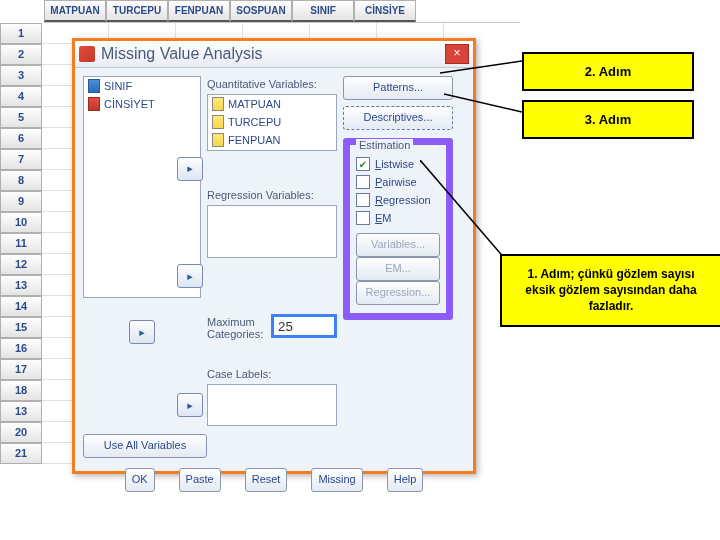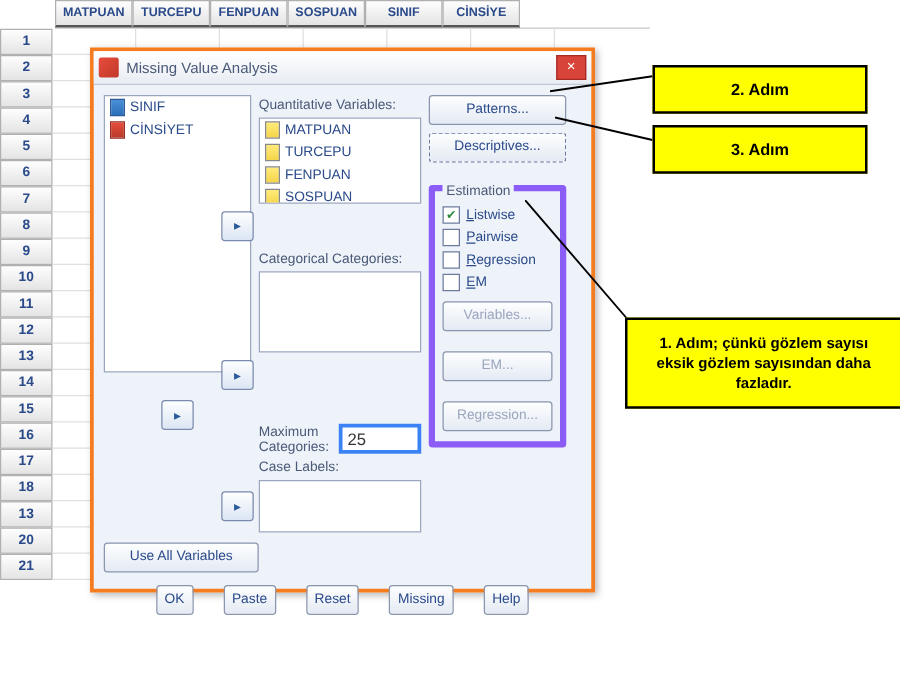--- a/index.html
+++ b/index.html
@@ -6,42 +6,42 @@
 .sheet{position:absolute;left:0;top:0;width:520px;height:540px;background:#fff}
 .colhead{display:flex;height:22px;margin-left:44px;border-bottom:1px solid #c8c8c8}
 .colhead div{width:60px;border:1px solid #b0b0b0;border-bottom:2px solid #555;background:linear-gradient(#fefefe,#e4e4e4);text-align:center;line-height:20px;font-weight:bold;color:#2a4a8a;font-size:10px}
 .rows{display:flex;flex-direction:column}
 .row{display:flex;height:21px}
 .rhead{width:40px;border:1px solid #b0b0b0;background:linear-gradient(#fefefe,#e4e4e4);text-align:center;line-height:19px;color:#2a4a8a;font-weight:bold}
 .cell{width:60px;border-right:1px solid #e0e0e0;border-bottom:1px solid #e0e0e0;text-align:right;padding-right:6px;line-height:19px;color:#333}
 .dialog{position:absolute;left:72px;top:38px;width:398px;height:430px;border:3px solid #f57c1f;background:#eef2f9;box-shadow:2px 2px 6px rgba(0,0,0,.3)}
 .titlebar{height:26px;background:linear-gradient(#fff,#e8ecf3);display:flex;align-items:center;padding:0 4px;border-bottom:1px solid #c0c8d8}
 .titlebar .ticon{width:16px;height:16px;margin-right:6px;background:linear-gradient(135deg,#e74c3c,#c0392b);border-radius:2px}
-.titlebar .ttxt{flex:1;color:#4a5a78;font-size:12px}
+.titlebar .ttxt{flex:1;color:#4a5a78;font-size:16px}
 .closebtn{width:22px;height:18px;background:#d9443a;color:#fff;text-align:center;line-height:16px;font-size:12px;border:1px solid #a52a22;cursor:pointer}
 .dbody{display:flex;padding:8px;gap:6px;height:350px}
 .col1,.col2{display:flex;flex-direction:column;gap:4px}
 .col1{width:118px}
 .col2{width:130px}
 .col3{width:110px;display:flex;flex-direction:column;gap:6px}
 .listbox{border:1px solid #9aa6be;background:#fff;overflow:hidden}
 .col1 .listbox{height:220px}
 .item{display:flex;align-items:center;gap:4px;padding:2px 4px;color:#2a4a8a}
 .ibar{width:10px;height:12px;background:linear-gradient(#4a90d9,#2a70b9);border:1px solid #2a5a99}
 .ibar.r{background:linear-gradient(#e74c3c,#b93a2a);border-color:#992a22}
 .ruler{width:10px;height:12px;border:1px solid #888;background:linear-gradient(#ffeb7a,#f5d548);position:relative}
 .lbl{color:#4a5a78;margin-top:2px}
 .mini{height:70px}
 .mini2{height:40px}
 .arrow{width:24px;height:22px;border:1px solid #7a8aae;border-radius:3px;background:linear-gradient(#fdfefe,#dce6f4);align-self:center;display:flex;align-items:center;justify-content:center;color:#2a5a9a;cursor:pointer;margin:6px 0}
 .txtin{border:3px solid #3b82f6;background:#fff;height:18px;padding:0 4px;color:#333;width:52px}
 .btn{height:22px;border:1px solid #8a96ae;border-radius:3px;background:linear-gradient(#fdfefe,#e4eaf4);color:#2a4a8a;text-align:center;line-height:20px;padding:0 6px;cursor:pointer;font-size:11px}
 .btn.dis{color:#9aa6be;cursor:default}
 .btn.dashed{border:1px dashed #6a7a9e}
-.fieldset{border:5px solid #8b5cf6;border-radius:3px;padding:6px 6px 8px 6px;margin-top:12px}
+.fieldset{border:7px solid #8b5cf6;border-radius:3px;padding:6px 6px 8px 6px;margin-top:2px}
 .fieldset .leg{position:relative;top:-12px;background:#eef2f9;display:inline-block;padding:0 3px;color:#4a5a78;font-size:11px}
 .chk{display:flex;align-items:center;gap:5px;color:#2a4a8a;padding:2px 0;font-size:11px}
 .chk .box{width:12px;height:12px;border:1px solid #6a7a9e;background:#fff;display:flex;align-items:center;justify-content:center;font-size:10px;color:#2a8a3a}
 .btnrow{display:flex;gap:24px;justify-content:center;padding:6px 0}
 .uav{margin:0 8px 4px 8px}
 .annot{position:absolute;background:#ffff00;border:2px solid #000;padding:10px 14px;text-align:center;font-size:13px;font-weight:bold;color:#000;z-index:20}
 .a1{left:522px;top:52px;width:140px}
 .a2{left:522px;top:100px;width:140px}
 .a3{left:500px;top:254px;width:190px;font-size:12px;line-height:1.35}
 svg.lead{position:absolute;z-index:15;pointer-events:none}
@@ -287,30 +287,30 @@
             <span>FENPUAN</span>
           </div>
           <div class="item">
             <span class="ruler"></span>
             <span>SOSPUAN</span>
           </div>
         </div>
       <div style="display:flex;align-items:center;gap:4px">
         <div class="arrow" style="margin:2px 0 2px -30px;position:relative">▸</div>
       </div>
-      <div class="lbl">Categorical Categories:</div>
+      <div class="lbl">Regression Variables:</div>
       <div class="listbox" style="height:66px"></div>
       <div style="display:flex;align-items:center;gap:4px">
         <div class="arrow" style="margin:2px 0 2px -30px;position:relative">▸</div>
       </div>
-      <div style="display:flex;align-items:center;gap:4px;margin-top:20px">
+      <div style="display:flex;gap:4px;margin-top:20px">
         <span class="lbl">Maximum Categories:</span>
         <input class="txtin" value="25" style="">
       </div>
-      <div class="lbl" style="margin-top:0">Case Labels:</div>
+      <div class="lbl" style="margin-top:24px">Case Labels:</div>
       <div style="display:flex;align-items:center;gap:4px">
         <div class="arrow" style="margin:0 0 0 -30px;position:relative">▸</div>
         <div class="listbox mini2" style="flex:1"></div>
       </div>
     </div>
     <div class="col3">
       <div class="btn">Patterns...</div>
       <div class="btn dashed">Descriptives...</div>
       <div class="fieldset">
         <span class="leg">Estimation</span>
@@ -325,21 +325,21 @@
             </div>
             <div class="chk">
               <span class="box"></span>
               <span><u>R</u>egression</span>
             </div>
             <div class="chk">
               <span class="box"></span>
               <span><u>E</u>M</span>
             </div>
           </div>
-        <div id="subbtns" style="margin-top:6px;display:flex;flex-direction:column;gap:16px">
+        <div id="subbtns" style="margin-top:6px;display:flex;flex-direction:column;gap:0">
             <div class="btn dis">Variables...</div>
             <div class="btn dis">EM...</div>
             <div class="btn dis">Regression...</div>
           </div>
       </div>
     </div>
   </div>
   <div class="btn uav" style="width:110px">Use All Variables</div>
   <div class="btnrow" id="footer">
       <div class="btn">OK</div>

